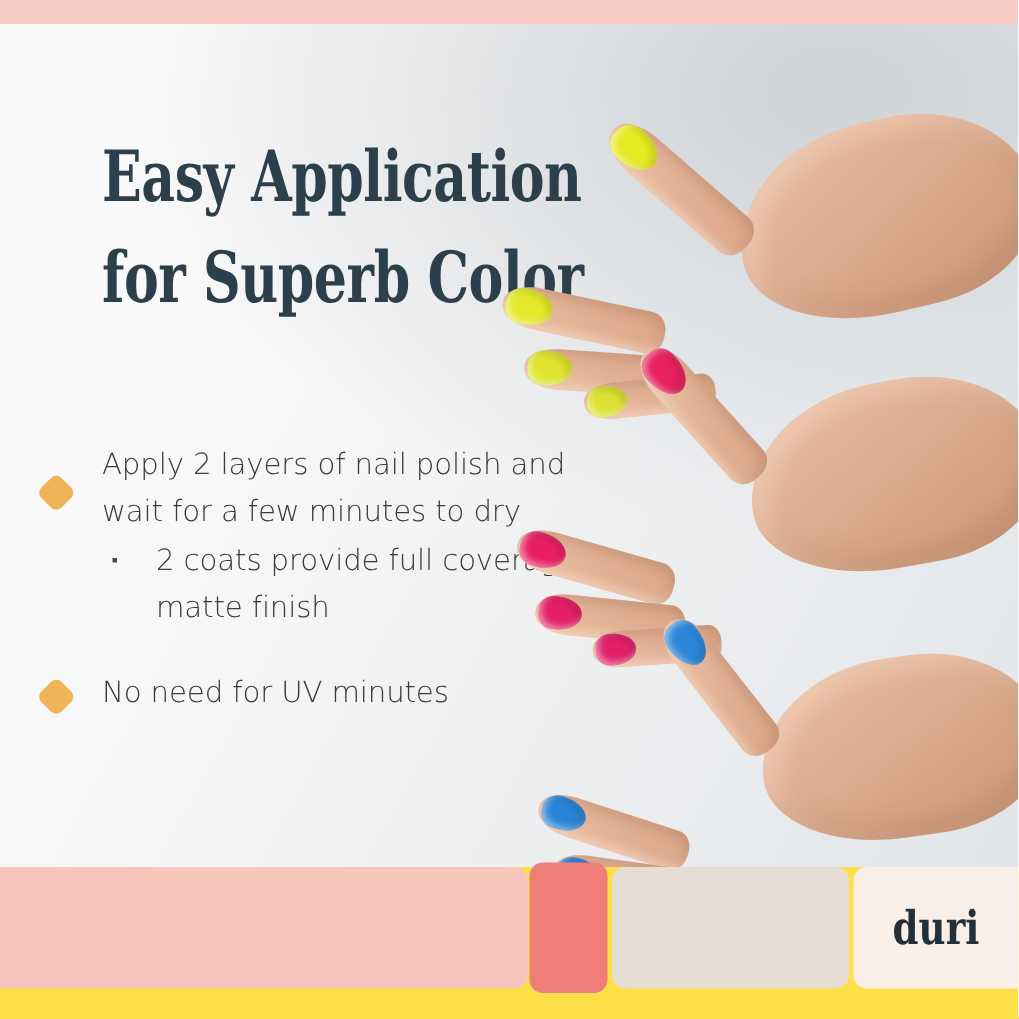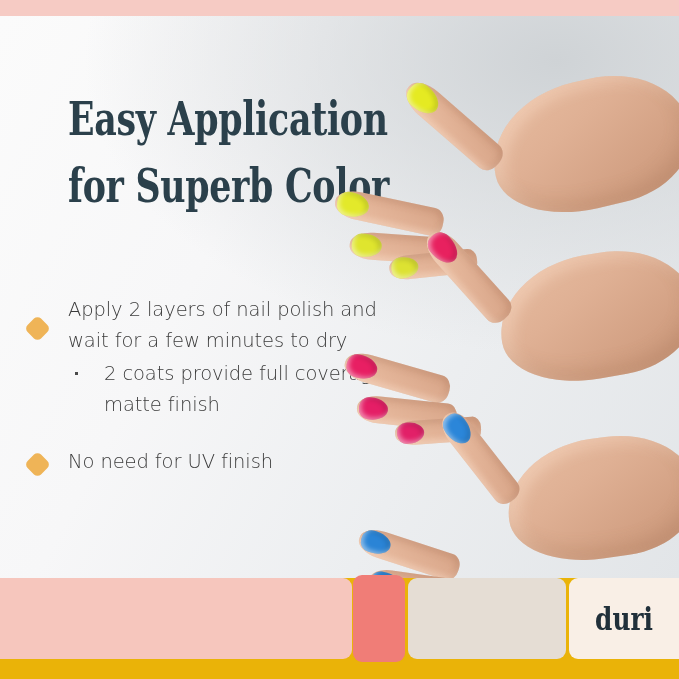--- a/index.html
+++ b/index.html
@@ -147,21 +147,21 @@
     border-radius: 44% 44% 50% 50% / 34% 34% 58% 58%;
     box-shadow: inset 2px 2px 5px rgba(255,255,255,0.5),
                 inset -2px -3px 5px rgba(0,0,0,0.14);
   }
 
   
   .bottom-bar {
     position: absolute;
     left: 0; top: 578px;
     width: 679px; height: 101px;
-    background: #eab308;
+    background: #fde047;
   }
   .swatch {
     position: absolute;
     top: 0;
     height: 81px;
     border-radius: 9px;
   }
   .swatch.s-pink   { left: -10px;  width: 362px; background: #f6c6bd; }
   .swatch.s-coral  { left: 353px;  width: 52px;  background: #f07d77; top: -3px; height: 87px; }
   .swatch.s-beige  { left: 408px;  width: 158px; background: #e5ddd4; }
@@ -207,21 +207,21 @@
         <li class="sub-row">
           <span class="sub-dot"></span>
           <span class="sub-text">2 coats provide full coverage matte finish</span>
         </li>
       </ul>
 
       <div class="bullet-gap"></div>
 
       <div class="bullet-row">
         <span class="diamond"></span>
-        <span class="bullet-text">No need for UV finish</span>
+        <span class="bullet-text">No need for UV minutes</span>
       </div>
 
     </div>
 
     <div class="hands">
 
       <div class="hand" style="left:0px; top:-8px; width:284px; height:250px;">
         <div class="palm" style="left:96px; top:72px; width:200px; height:128px; transform:rotate(-13deg);"></div>
 
         <div class="finger" style="left:88px; top:38px; width:30px; height:118px; transform:rotate(-49deg);">

